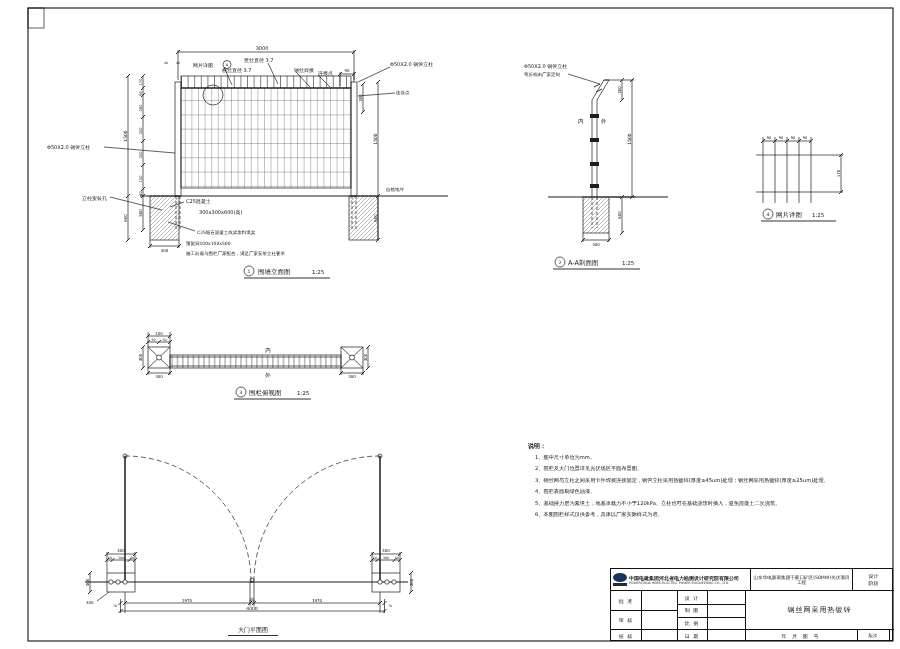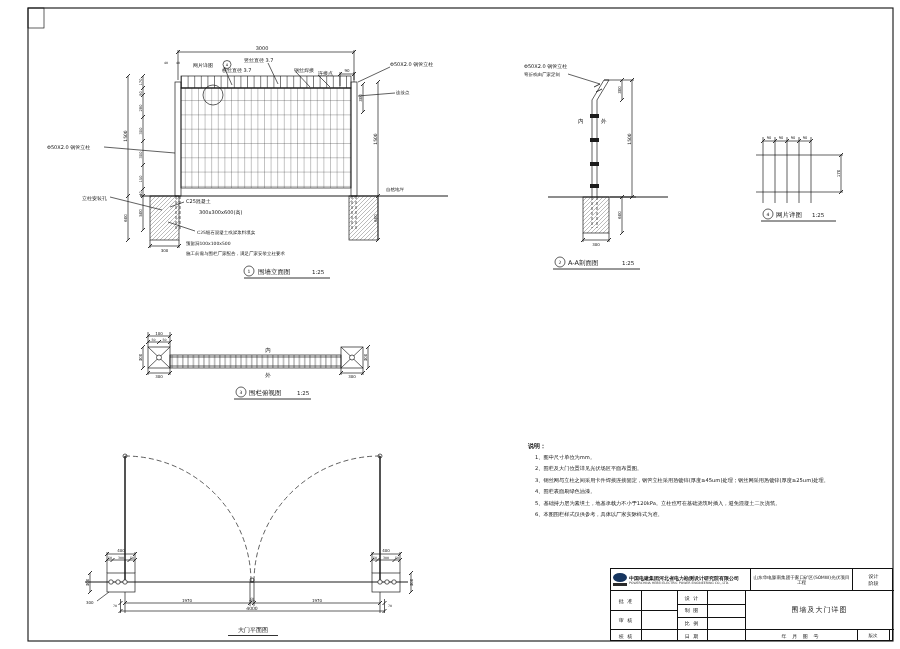--- a/index.html
+++ b/index.html
@@ -294,20 +294,20 @@
   <div class="abs vl" style="left:278px;top:60px;bottom:0;"></div>
 
   <div class="abs cell lab" style="left:0;top:22px;width:30px;height:19px;">批 准</div>
   <div class="abs cell lab" style="left:0;top:41px;width:30px;height:19px;">审 核</div>
   <div class="abs cell lab" style="left:0;top:60px;width:30px;height:13px;">校 核</div>
   <div class="abs cell lab" style="left:66px;top:22px;width:30px;height:13px;">设 计</div>
   <div class="abs cell lab" style="left:66px;top:35px;width:30px;height:12.5px;">制 图</div>
   <div class="abs cell lab" style="left:66px;top:47.5px;width:30px;height:12.5px;">比 例</div>
   <div class="abs cell lab" style="left:66px;top:60px;width:30px;height:13px;">日 期</div>
 
-  <div class="abs cell" style="left:134px;top:22px;width:149px;height:38px;font-size:7px;letter-spacing:1px;">围墙及大门详图</div>
+  <div class="abs cell" style="left:134px;top:22px;width:149px;height:38px;font-size:7px;letter-spacing:1px;">钢丝网采用热镀锌</div>
 
   <div class="abs cell" style="left:134px;top:60px;width:112px;height:13px;font-size:5px;letter-spacing:2px;">年  月  图  号</div>
   <div class="abs cell" style="left:278px;top:60px;width:5px;height:13px;"></div>
   <div class="abs cell" style="left:246px;top:60px;width:32px;height:13px;font-size:4.5px;">版次</div>
 </div>
 
 </div>
 
 </body></html>

